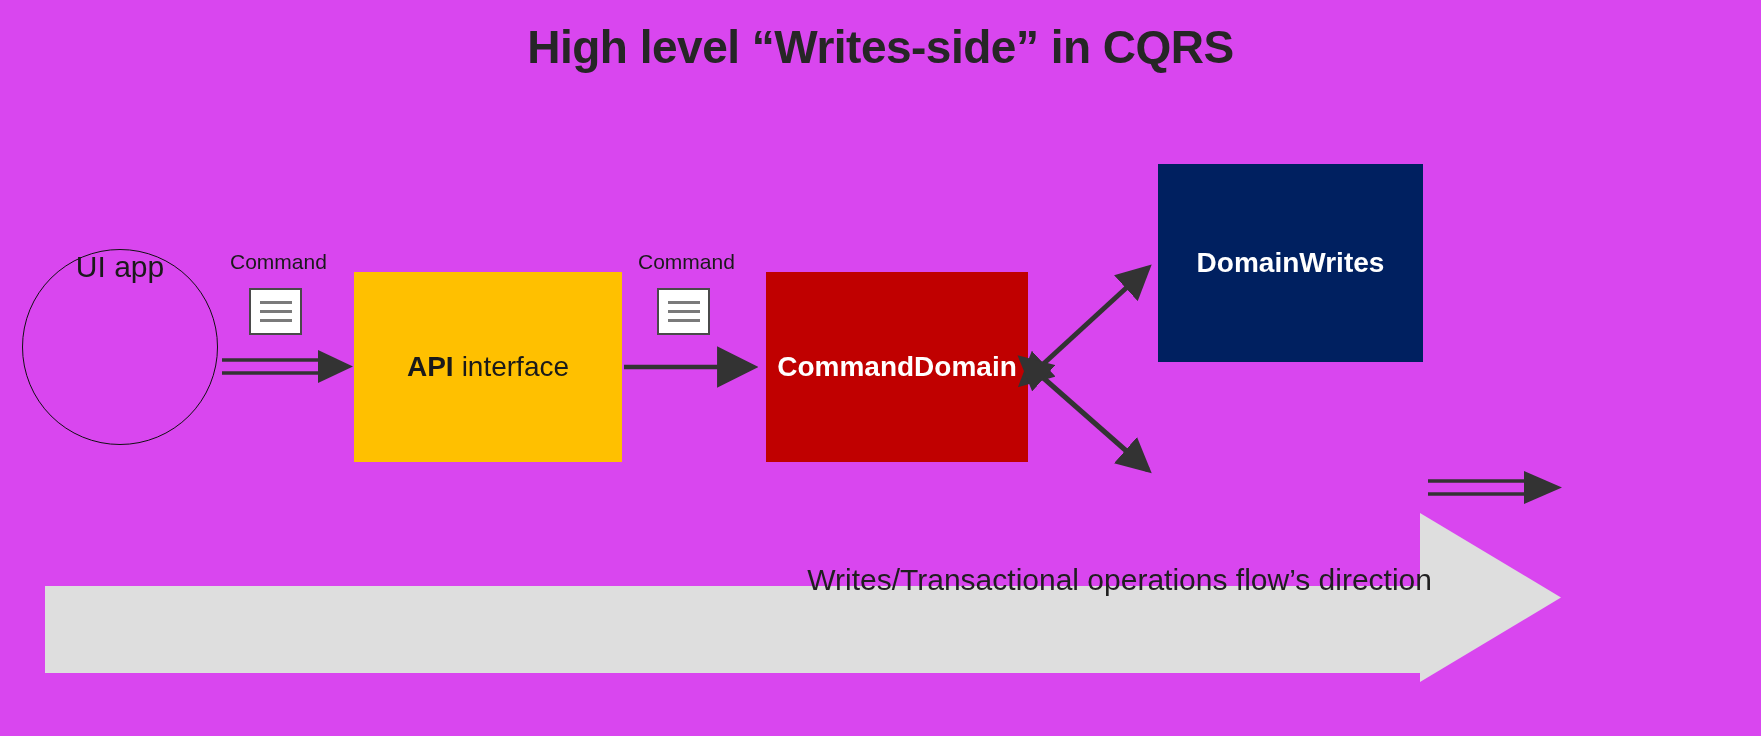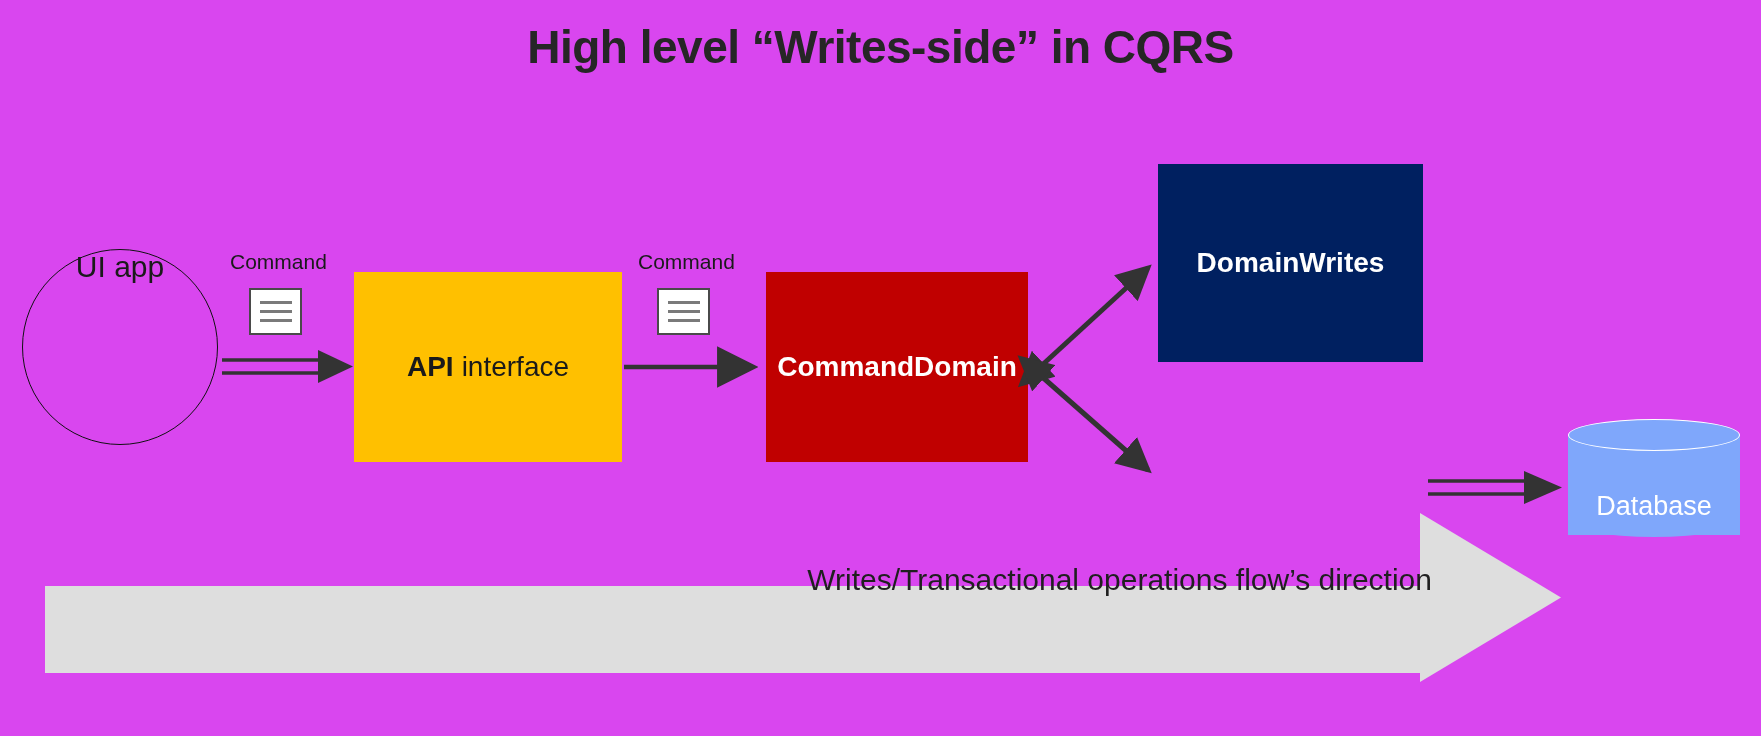--- a/index.html
+++ b/index.html
@@ -244,26 +244,20 @@
     <div>Command</div>
     <div>Domain</div>
   </div>
 
   <div id="domain-model" class="node-box">
     <div>Domain</div>
     <div>Writes</div>
   </div>
 
 
-  <div id="database">
-    <div id="db-bottom"></div>
-    <div id="db-body"></div>
-    <div id="db-top"></div>
-    <div id="db-label">Database</div>
-  </div>
 
   <svg id="arrows" viewBox="0 0 1761 736" xmlns="http://www.w3.org/2000/svg">
     <defs>
       <marker id="solidhead" markerWidth="9" markerHeight="9" refX="7.6" refY="4.5" orient="auto" markerUnits="strokeWidth">
         <path d="M0,0 L9,4.5 L0,9 z" fill="#333333"></path>
       </marker>
       <marker id="solidhead-sm" markerWidth="7" markerHeight="7" refX="6" refY="3.5" orient="auto" markerUnits="strokeWidth">
         <path d="M0,0 L7,3.5 L0,7 z" fill="#333333"></path>
       </marker>
       <marker id="solidhead-back" markerWidth="7" markerHeight="7" refX="1" refY="3.5" orient="auto-start-reverse" markerUnits="strokeWidth">

